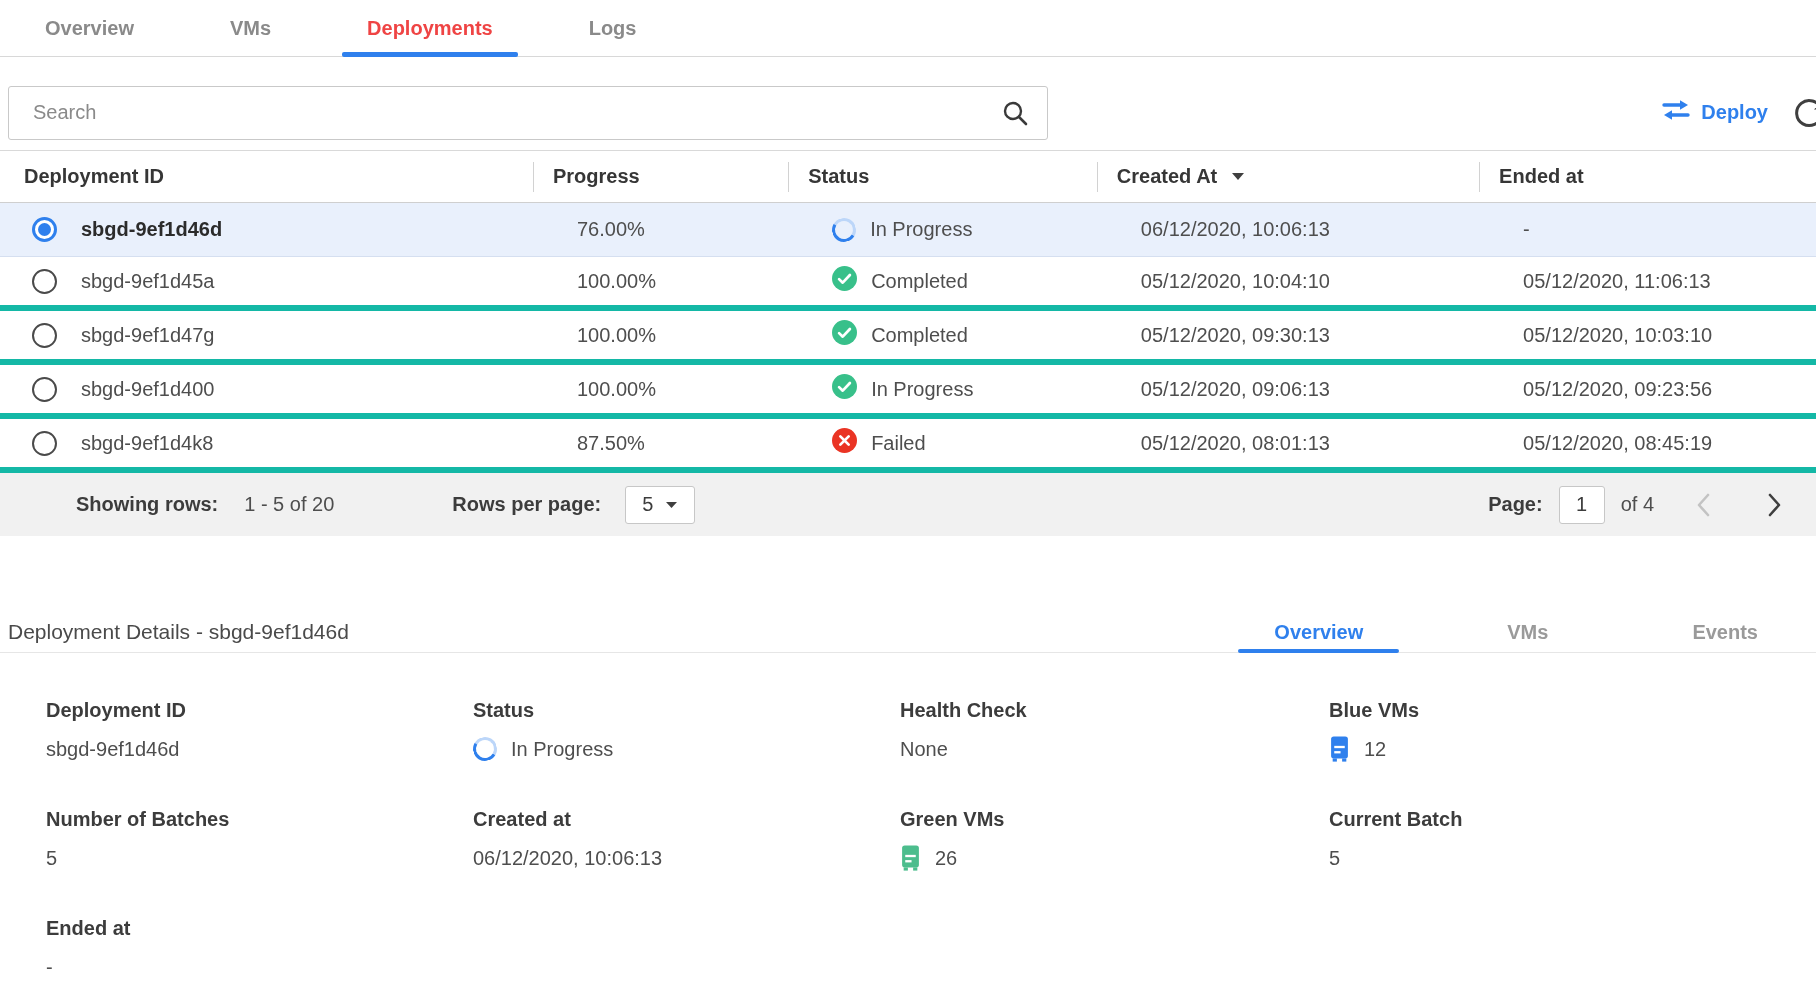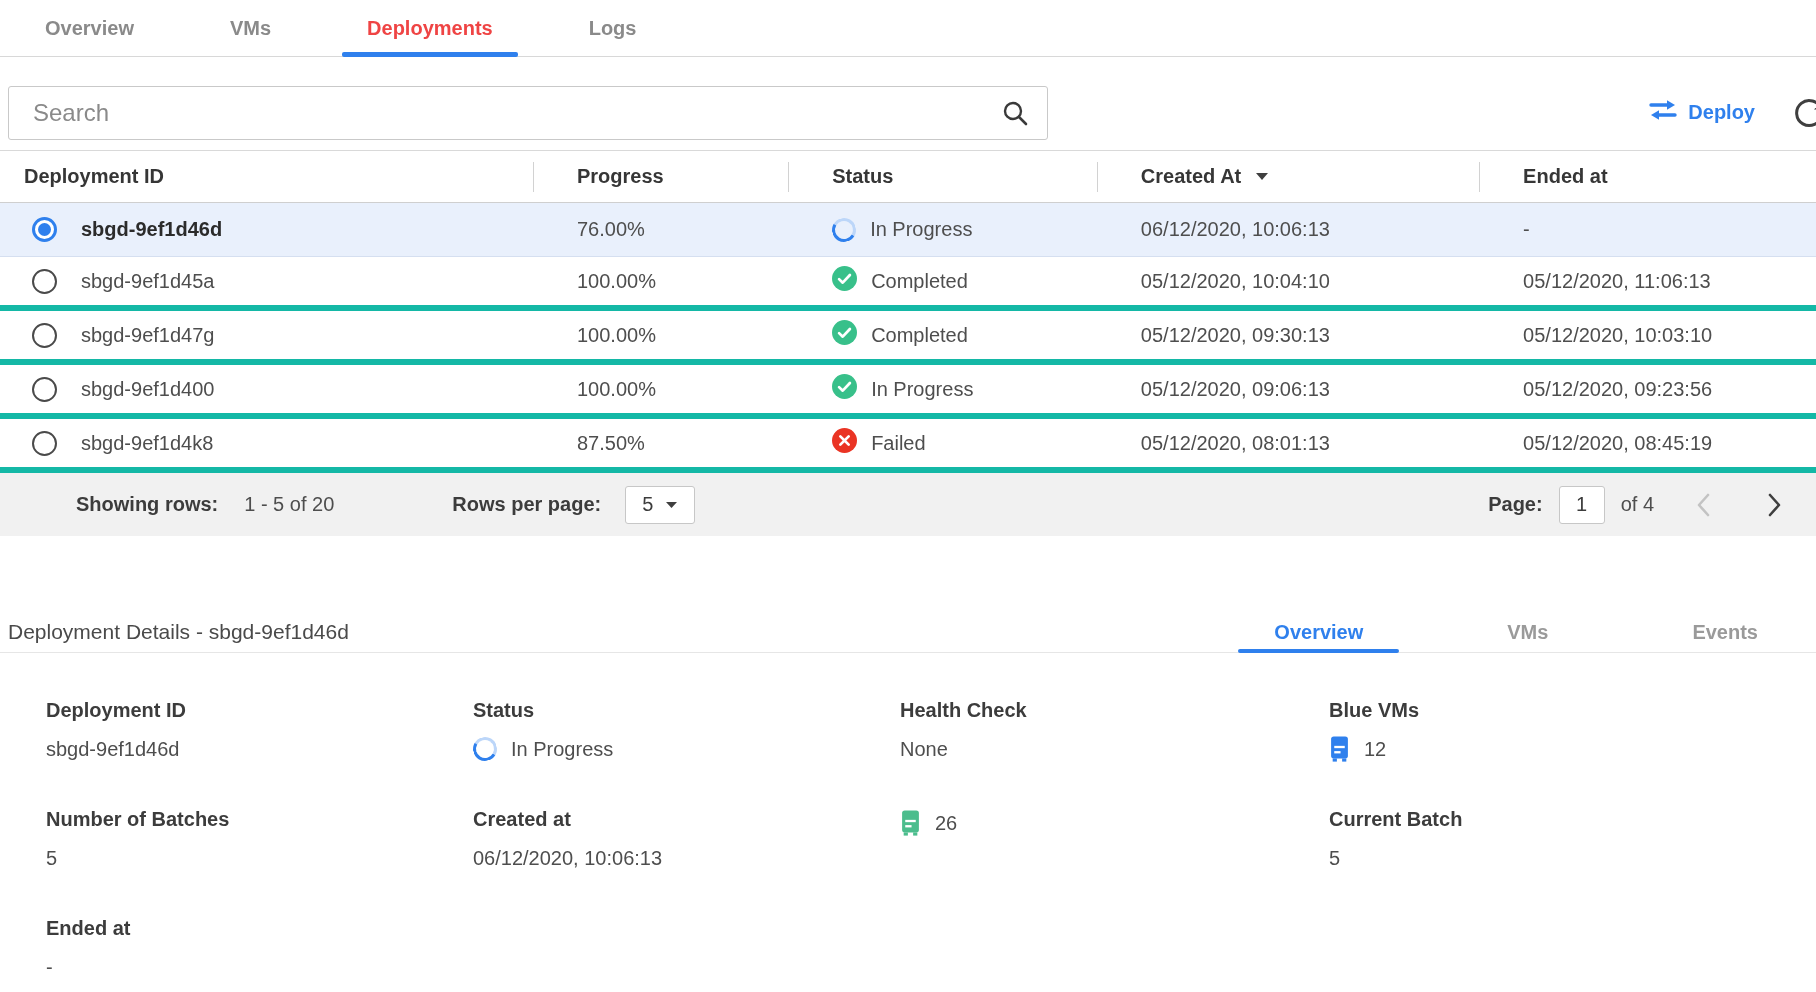--- a/index.html
+++ b/index.html
@@ -10,32 +10,32 @@
 
   
   .top-tabs { display: flex; align-items: stretch; height: 57px; border-bottom: 1px solid #d8d8d8; padding-left: 20px; gap: 46px; }
   .top-tab { position: relative; display: flex; align-items: center; padding: 0 25px; font-size: 20px; font-weight: 700; color: #8a8a8a; cursor: pointer; }
   .top-tab.active { color: #ef4444; }
   .top-tab.active::after { content: ""; position: absolute; left: 0; right: 0; bottom: -1px; height: 5px; background: #2f80ed; border-radius: 2px; }
 
   
   .toolbar { display: flex; align-items: center; justify-content: space-between; padding: 18px 0 0 8px; height: 93px; }
   .search-box { position: relative; width: 1040px; height: 54px; }
-  .search-box input { width: 100%; height: 100%; border: 1px solid #c9c9c9; border-radius: 3px; padding: 0 60px 0 24px; font-size: 24px; font-family: inherit; color: #4e4e4e; outline: none; }
+  .search-box input { width: 100%; height: 100%; border: 1px solid #c9c9c9; border-radius: 3px; padding: 0 60px 0 24px; font-size: 20px; font-family: inherit; color: #4e4e4e; outline: none; }
   .search-box input::placeholder { color: #8a8a8a; }
   .search-icon { position: absolute; right: 20px; top: 14px; }
-  .toolbar-right { display: flex; align-items: center; gap: 37px; padding-right: 0; }
+  .toolbar-right { display: flex; align-items: center; gap: 24px; padding-right: 0; }
   .deploy-btn { display: flex; align-items: center; gap: 10px; background: none; border: none; color: #2f80ed; font-size: 20px; font-weight: 700; font-family: inherit; cursor: pointer; }
   .refresh-btn { display: inline-flex; margin-right: -10px; cursor: pointer; }
 
   
   .table { border-top: 1px solid #d9d9d9; }
   .trow, .thead { display: grid; grid-template-columns: 29.35% 14.05% 17% 21.05% auto; align-items: center; }
   .thead { height: 52px; border-bottom: 1px solid #cfcfcf; }
-  .th { position: relative; font-size: 20px; font-weight: 700; color: #363636; padding-left: 44px; display: flex; align-items: center; height: 100%; }
+  .th { position: relative; font-size: 20px; font-weight: 700; color: #363636; padding-left: 20px; display: flex; align-items: center; height: 100%; }
   .th:first-child { padding-left: 24px; }
   .th:not(:first-child)::before { content: ""; position: absolute; left: 0; top: 11px; height: 30px; width: 1px; background: #d2d2d2; }
   .sort-caret { margin-left: 14px; display: inline-flex; }
   .trow { height: 54px; border-bottom: 6px solid #14b8a6; font-size: 20px; color: #4e4e4e; }
   .trow.selected { background: #e9f0fc; border-bottom: 1px solid #d5dff0; }
   .td { padding-left: 44px; display: flex; align-items: center; }
   .td.id-cell { padding-left: 32px; gap: 24px; }
   .trow.selected .id-text { font-weight: 700; color: #2b2b2b; }
   .radio { width: 25px; height: 25px; border-radius: 50%; border: 2.5px solid #4a4a4a; flex: 0 0 auto; cursor: pointer; background: #fff; }
   .radio.checked { border: 3.5px solid #2f80ed; position: relative; }
@@ -308,20 +308,21 @@
 
       <div class="field">
         <div class="f-label">Number of Batches</div>
         <div class="f-value">5</div>
       </div>
       <div class="field">
         <div class="f-label">Created at</div>
         <div class="f-value">06/12/2020, 10:06:13</div>
       </div>
       <div class="field">
+        <div class="f-label">Green VMs</div>
         <div class="f-value">
           <span class="vm-icon vm-green">
             <svg width="21" height="26" viewBox="0 0 20 24" fill="currentColor">
                 <rect x="2" y="0" width="16" height="21" rx="2.5"></rect>
                 <rect x="5" y="9" width="10" height="2.2" fill="#fff"></rect>
                 <rect x="5" y="14" width="6" height="2.2" fill="#fff"></rect>
                 <rect x="3.5" y="21" width="4" height="3"></rect>
                 <rect x="12.5" y="21" width="4" height="3"></rect>
               </svg>
           </span>

